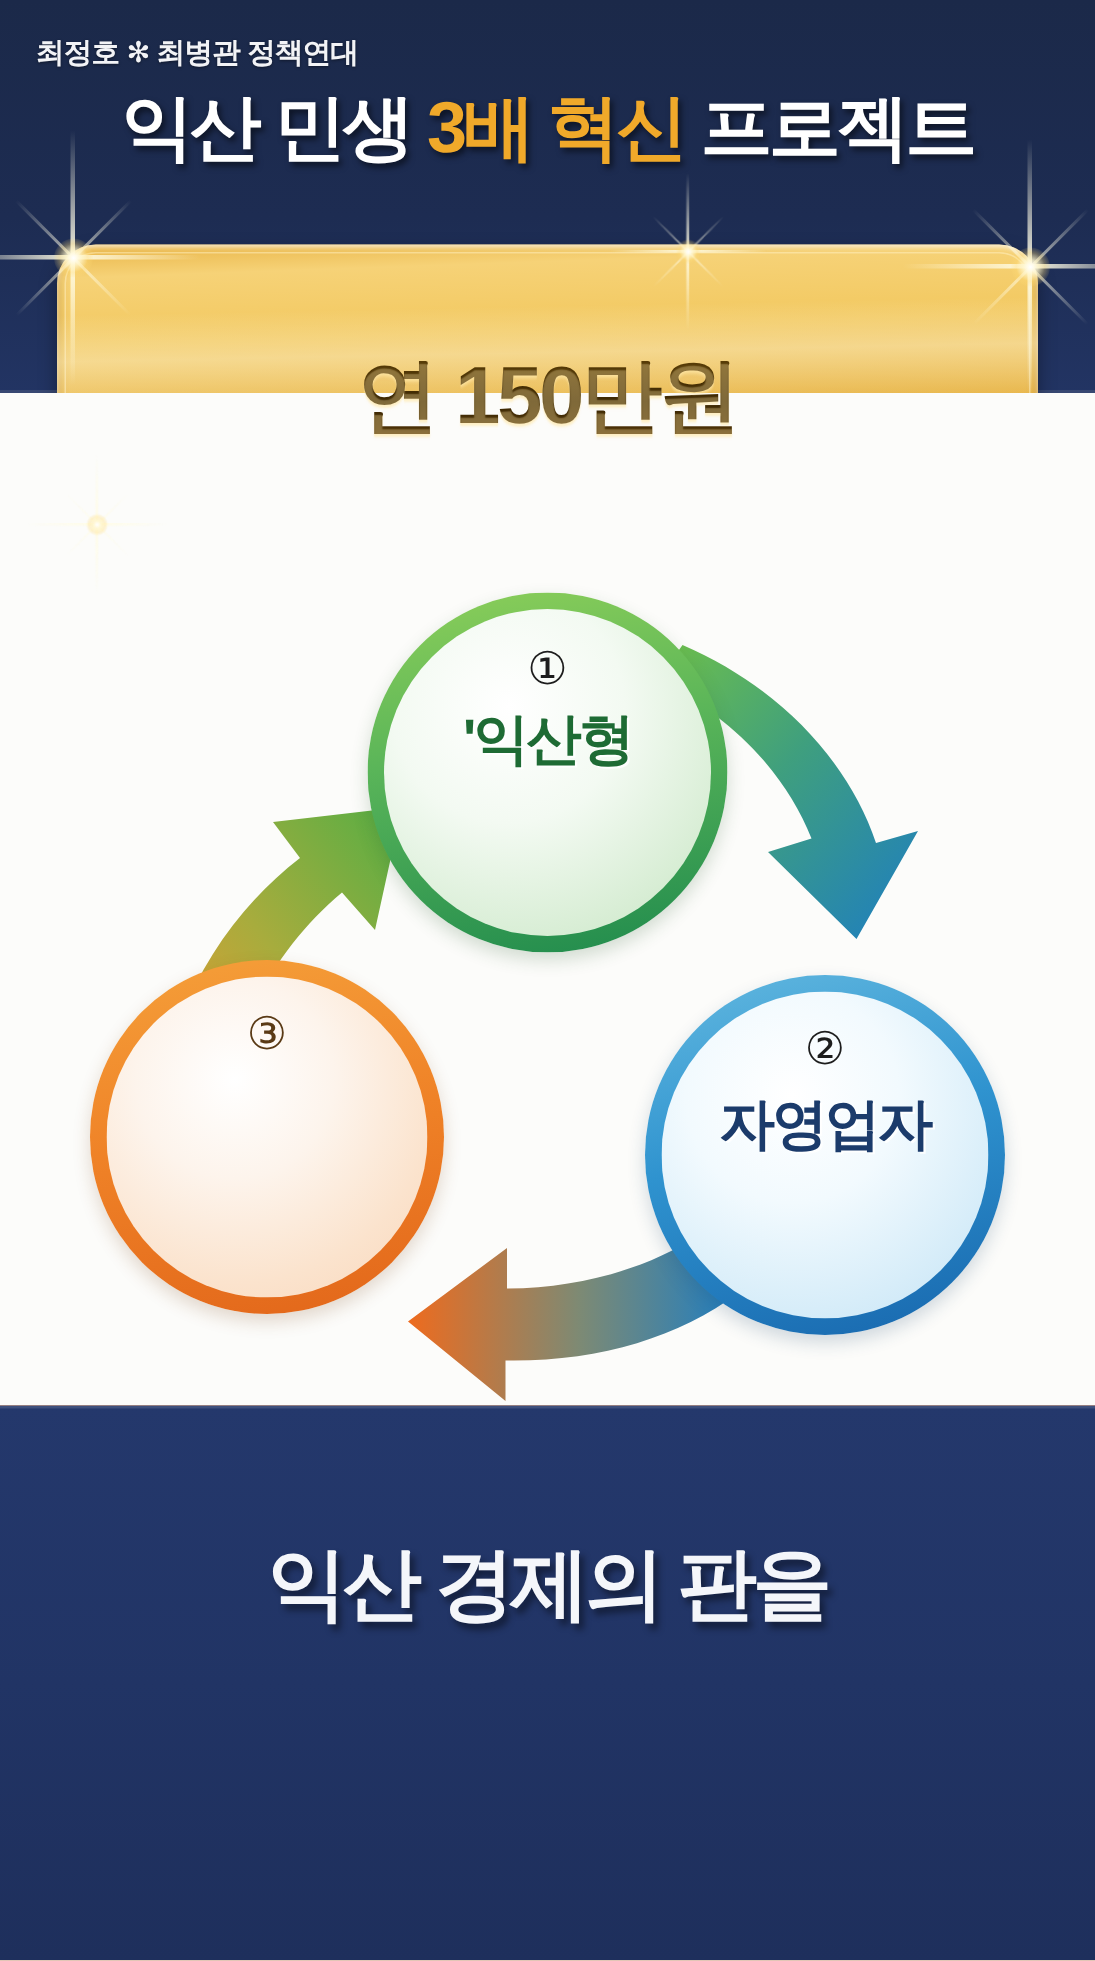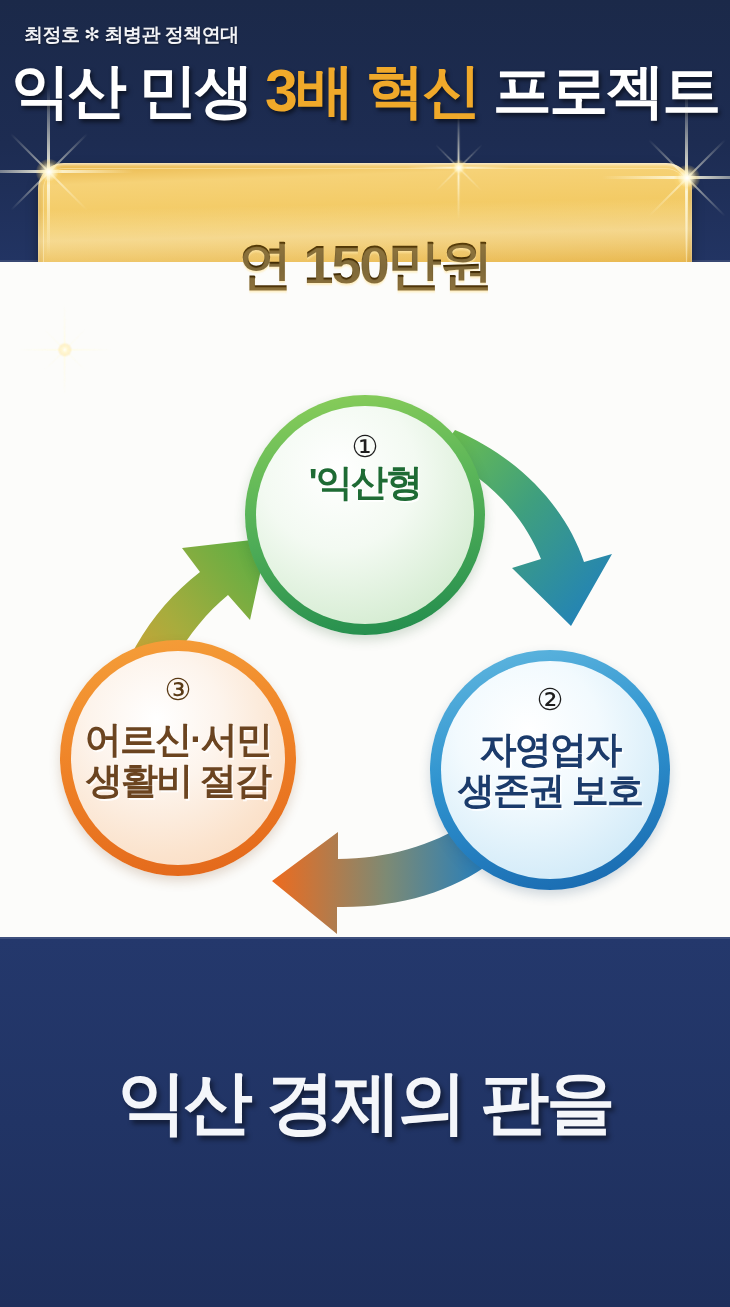--- a/index.html
+++ b/index.html
@@ -46,21 +46,21 @@
     white-space: nowrap;
     text-shadow: 0 1px 2px rgba(0,0,0,0.45);
   }
 
   .main-title {
     position: absolute;
     left: 0;
     right: 0;
     top: 62px;
     text-align: center;
-    font-size: 59px;
+    font-size: 48px;
     font-weight: bold;
     letter-spacing: -2.5px;
     white-space: nowrap;
     line-height: 1;
   }
   .main-title .w {
     color: #ffffff;
     text-shadow: 2px 3px 4px rgba(0,0,0,0.55);
   }
   .main-title .g {
@@ -228,21 +228,21 @@
     border: 11px solid transparent;
     background:
       radial-gradient(circle at 38% 30%, #ffffff 0%, #f3faf2 38%, #d9eed6 74%, #c6e4c2 100%) padding-box,
       linear-gradient(170deg, #8dcf59 0%, #5ab559 42%, #1f8a4d 100%) border-box;
     box-shadow: 0 5px 12px rgba(40,90,45,0.20);
     padding-top: 26px;
   }
   .c1 .num { color: #1d1d1d; }
   .c1 .cap {
     color: #1e6b34;
-    margin-top: 0;
+    margin-top: 10px;
     text-shadow: 1.5px 1.5px 0 rgba(255,255,255,0.85);
   }
 
   
   .c2 {
     left: 430px; top: 388px;
     width: 240px; height: 240px;
     border: 11px solid transparent;
     background:
       radial-gradient(circle at 40% 32%, #ffffff 0%, #f2fafe 36%, #d7edf9 72%, #c2e2f4 100%) padding-box,
@@ -293,28 +293,27 @@
     background: rgba(255,255,255,0.12);
   }
   .slogan {
     position: absolute;
     left: 0; right: 0;
     top: 88px;
     text-align: center;
   }
   .slogan .sl {
     display: block;
-    font-size: 69px;
+    font-size: 53px;
     font-weight: bold;
     color: #f4f6fa;
     letter-spacing: -3px;
     line-height: 1.22;
     white-space: nowrap;
     text-shadow: 3px 4px 5px rgba(0,0,0,0.45);
-    margin-top: 36px;
   }
 </style>
 </head>
 <body>
 
 <div id="poster">
 
   <div class="navy-top">
     <div class="tagline">최정호 ✻ 최병관 정책연대</div>
     <div class="main-title">
@@ -418,30 +417,25 @@
       <span class="num">①</span>
       <span class="cap">
         <span>'익산형</span><br>
       </span>
     </div>
 
     <div class="circle c2">
       <span class="num">②</span>
       <span class="cap">
         <span>자영업자</span><br>
-        <span>생존권 보호</span>
       </span>
     </div>
 
     <div class="circle c3">
       <span class="num">③</span>
-      <span class="cap">
-        <span>어르신·서민</span><br>
-        <span>생활비 절감</span>
-      </span>
     </div>
   </div>
 
   <div class="navy-bottom">
     <div class="slogan">
       <span class="sl">익산 경제의 판을</span>
     </div>
   </div>
 
 </div>

